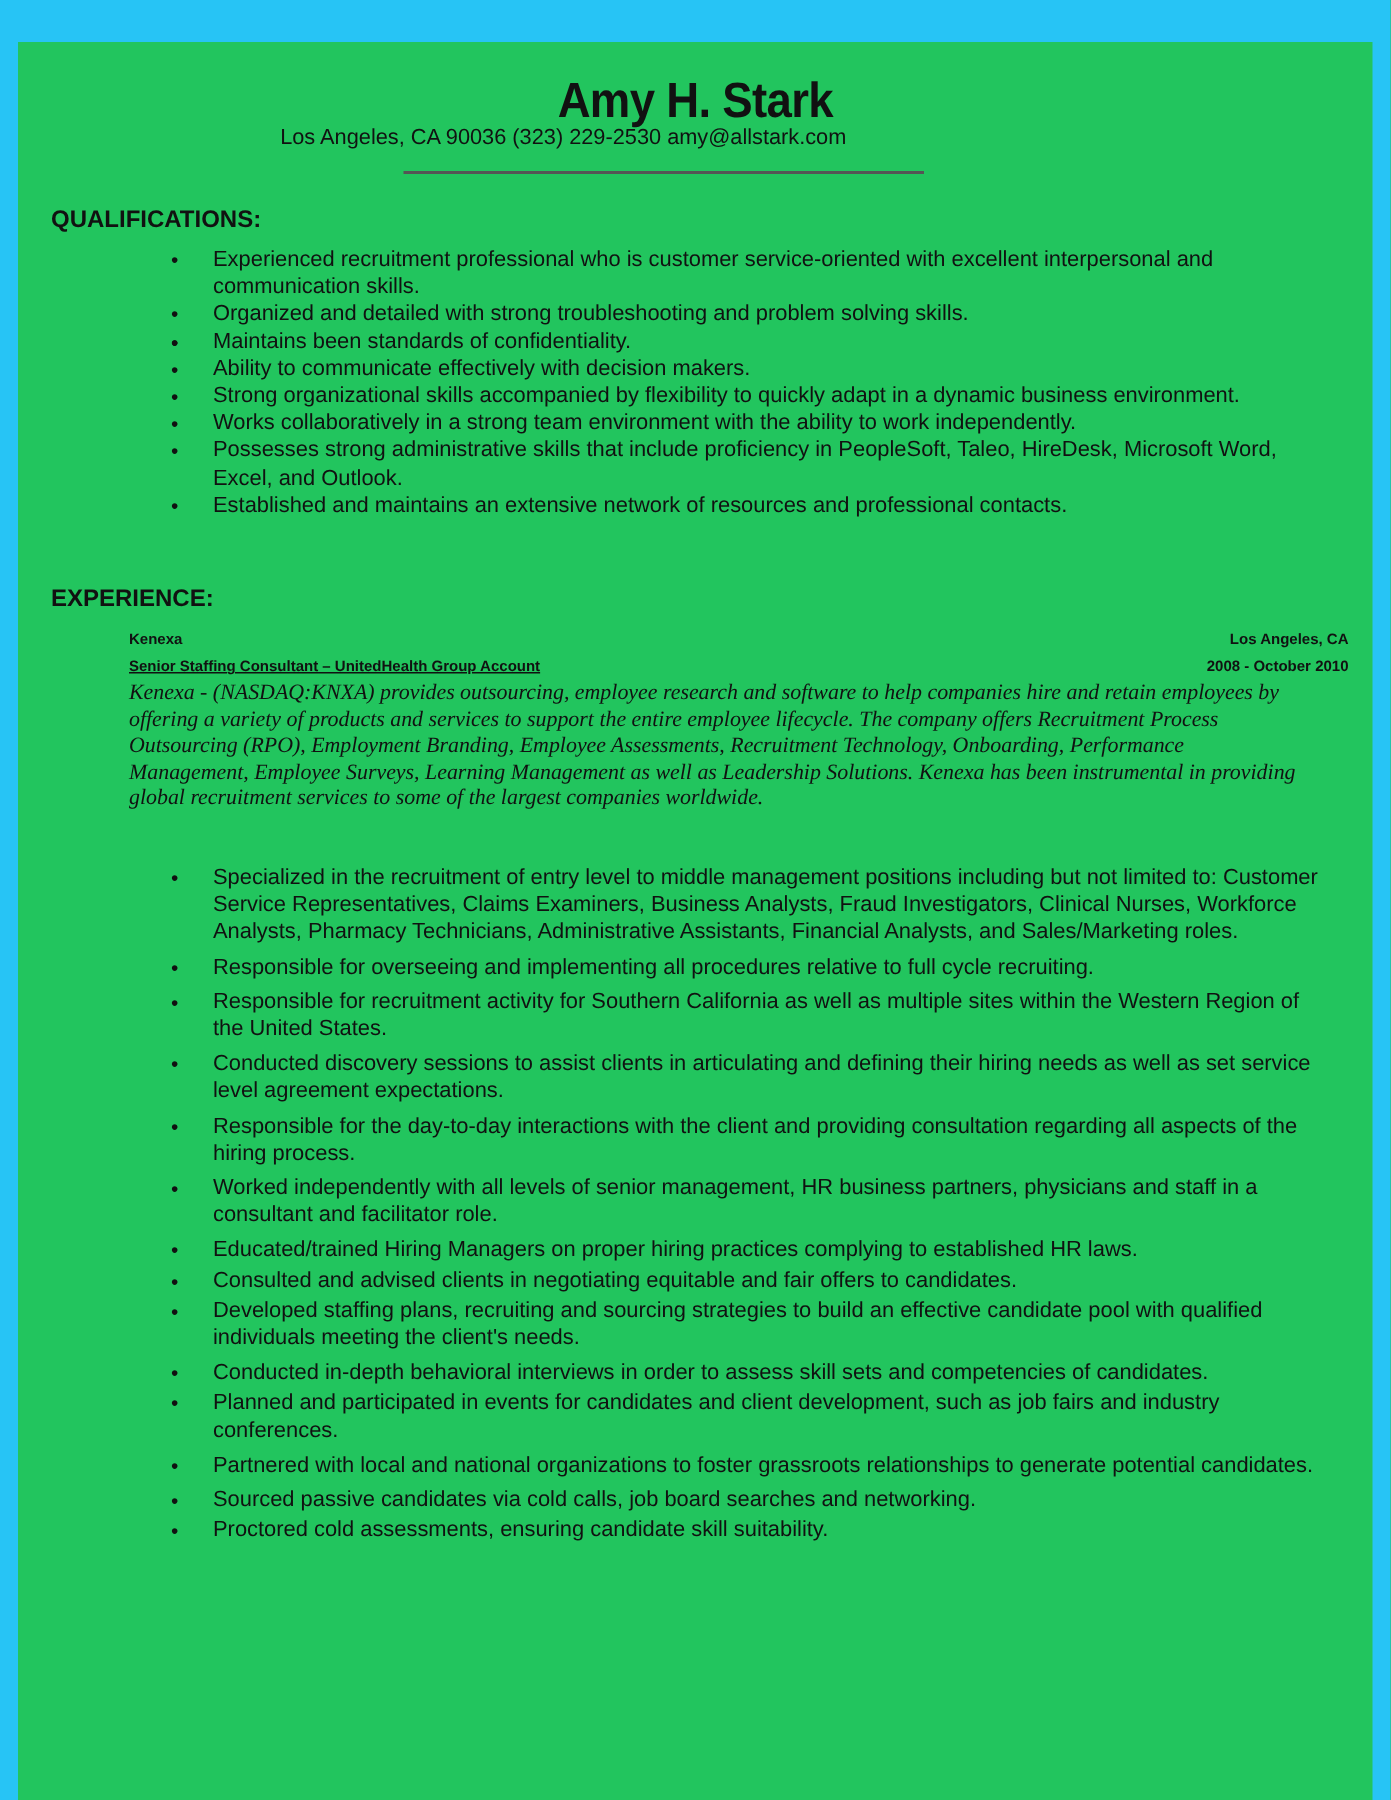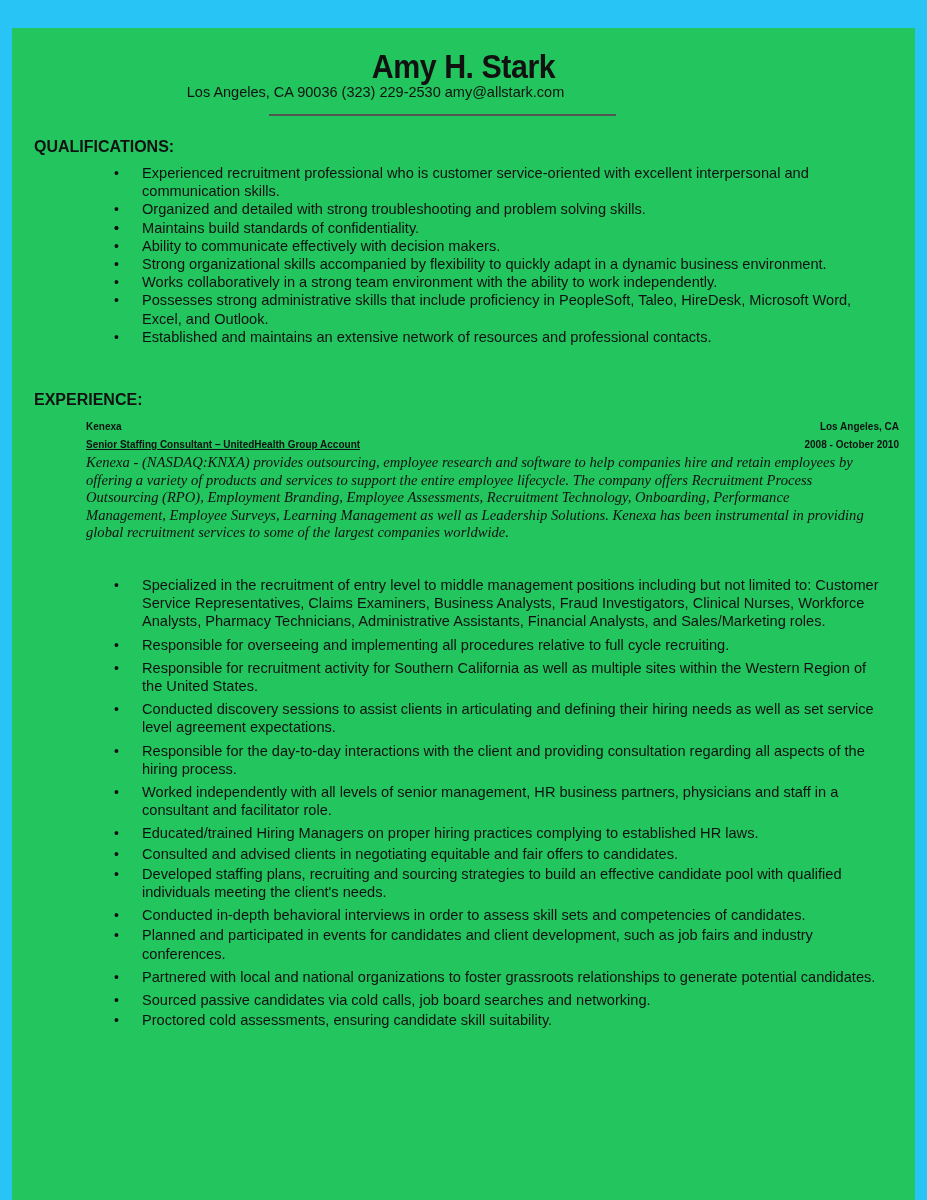--- a/index.html
+++ b/index.html
@@ -138,21 +138,21 @@
   <div class="name">Amy H. Stark</div>
   <div class="contact">Los Angeles, CA 90036 (323) 229-2530 amy@allstark.com</div>
   <div class="divider"></div>
 
   <div class="section-heading" style="top:110px;">QUALIFICATIONS:</div>
 
   <ul class="qual-list">
     <li><span class="bullet">•</span><span>Experienced recruitment professional who is customer service-oriented with excellent interpersonal and communication skills.</span></li>
     <li><span class="bullet">•</span><span>Organized and detailed with strong troubleshooting and problem solving skills.</span></li>
     <li><span class="bullet">•</span></li>
-    <li><span class="bullet">•</span><span>Maintains build standards of confidentiality.</span></li>
+    <li><span class="bullet">•</span><span>Maintains been standards of confidentiality.</span></li>
     <li><span class="bullet">•</span><span>Ability to communicate effectively with decision makers.</span></li>
     <li><span class="bullet">•</span><span>Strong organizational skills accompanied by flexibility to quickly adapt in a dynamic business environment.</span></li>
     <li><span class="bullet">•</span><span>Works collaboratively in a strong team environment with the ability to work independently.</span></li>
     <li><span class="bullet">•</span><span>Possesses strong administrative skills that include proficiency in PeopleSoft, Taleo, HireDesk, Microsoft Word, Excel, and Outlook.</span></li>
     <li><span class="bullet">•</span><span>Established and maintains an extensive network of resources and professional contacts.</span></li>
   </ul>
 
   <div class="section-heading" style="top:363px;">EXPERIENCE:</div>
 
   <div class="exp-block">

